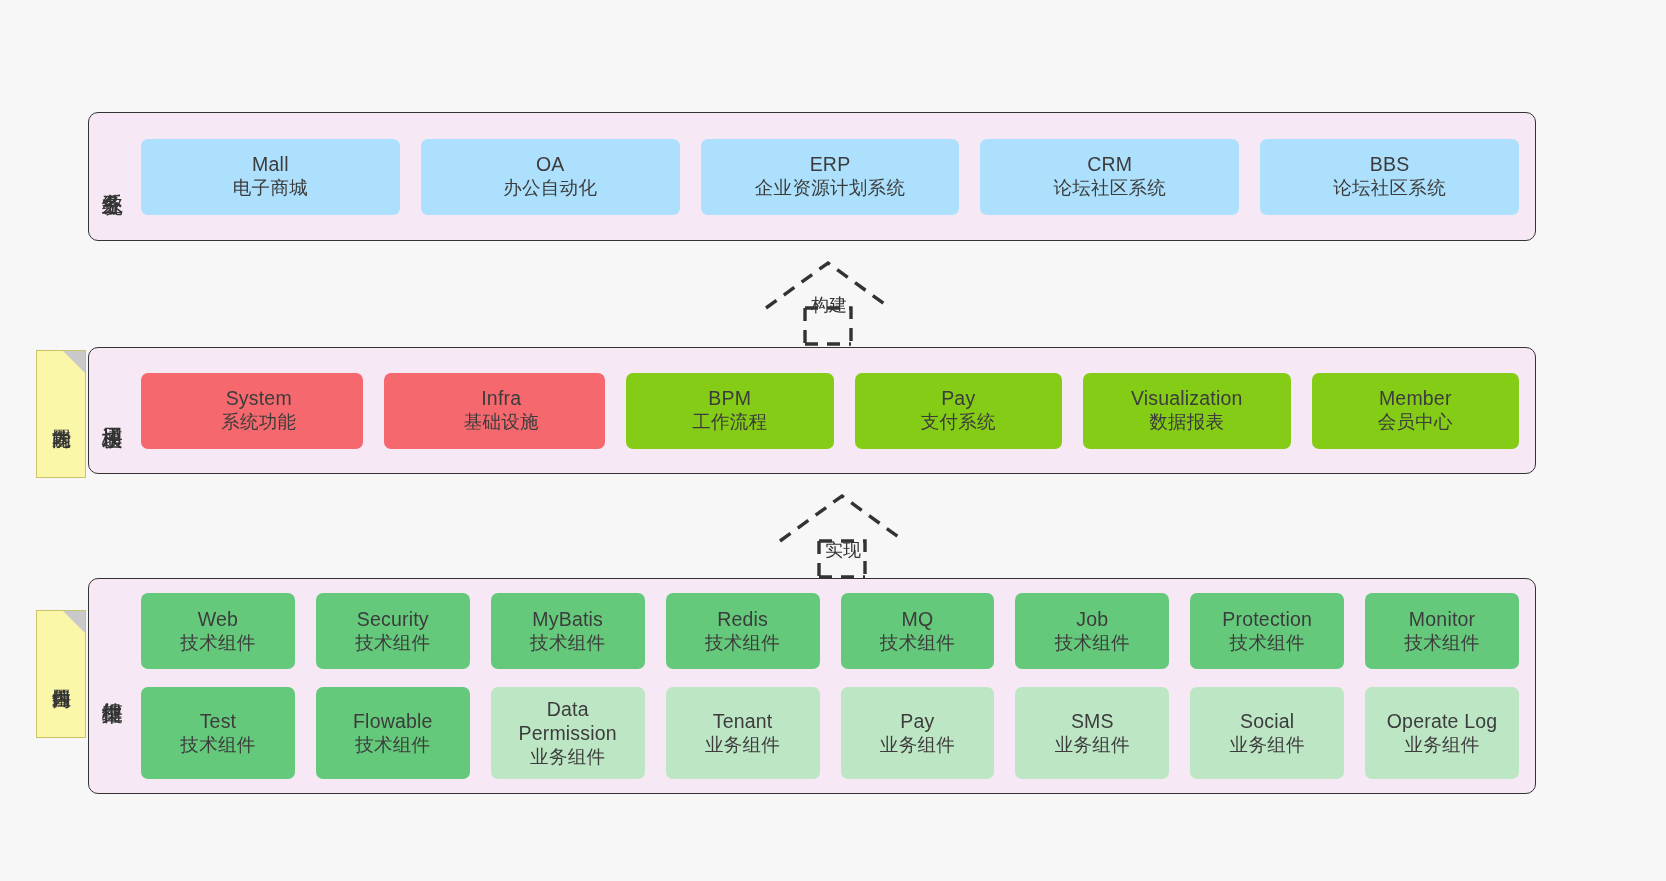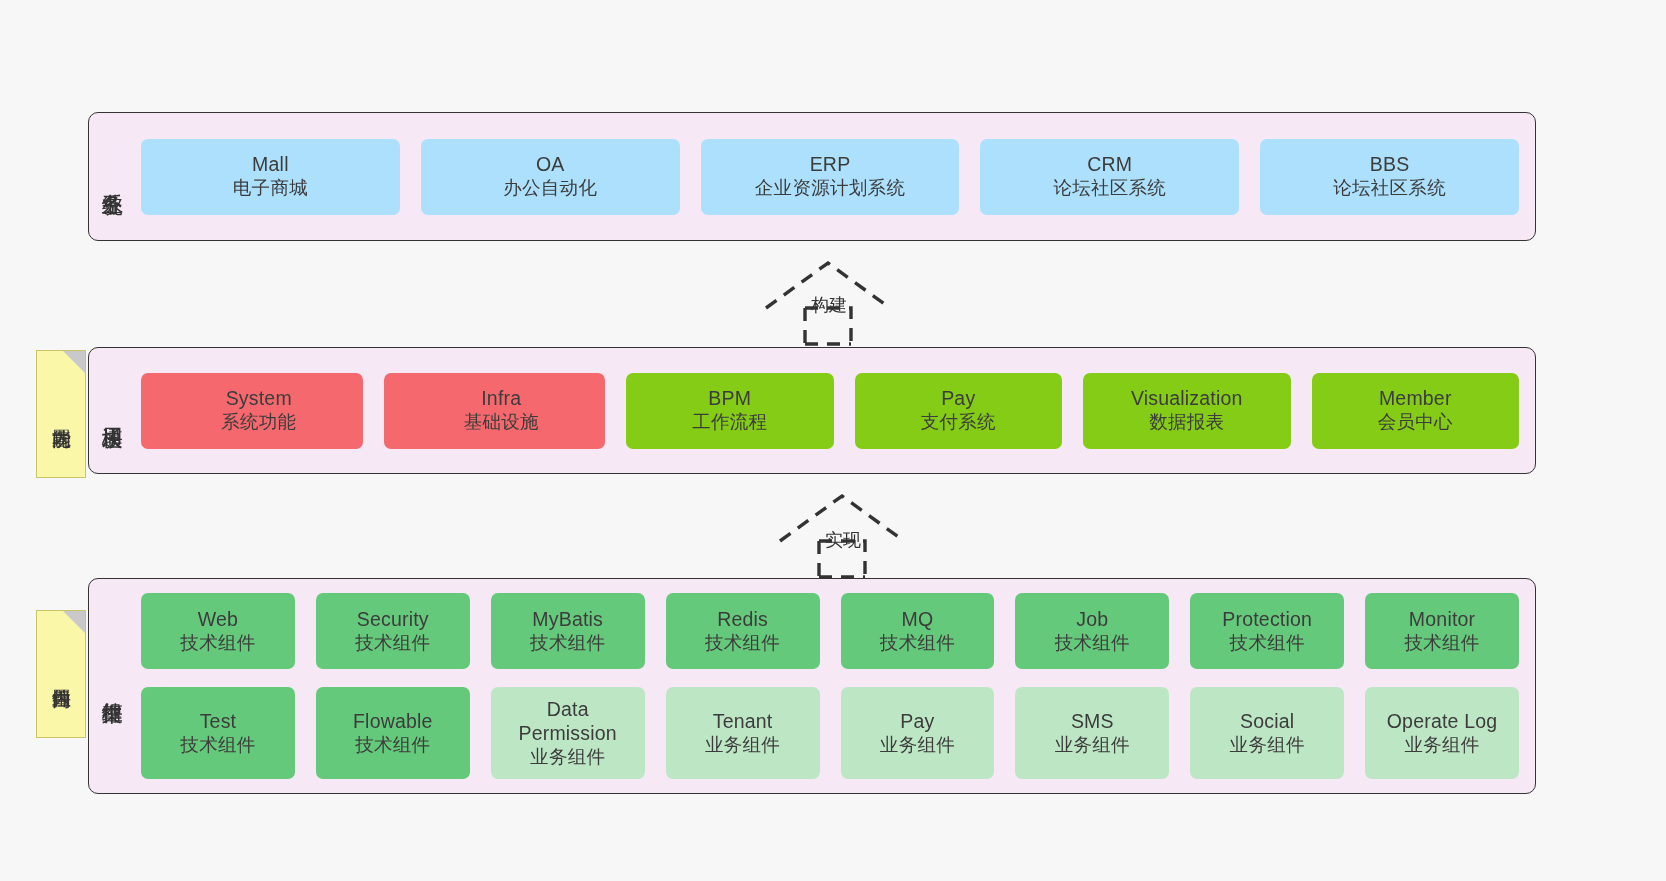--- a/index.html
+++ b/index.html
@@ -222,21 +222,21 @@
       </div>
     </div>
   </div>
 
   <div class="arrow" style="left:772px; top:492px; width:140px; height:85px;">
     <svg width="140" height="85" viewBox="0 0 140 85">
       <path d="M 8 49 L 70 4 L 132 49" fill="none" stroke="#333333" stroke-width="3.4" stroke-dasharray="13 9" stroke-linecap="butt"></path>
       <path d="M 47 49 L 93 49 L 93 85 M 47 49 L 47 85" fill="none" stroke="#333333" stroke-width="3.4" stroke-dasharray="13 9" stroke-linecap="butt"></path>
       <path d="M 47 85 L 93 85" fill="none" stroke="#333333" stroke-width="3.4" stroke-dasharray="13 9" stroke-linecap="butt"></path>
     </svg>
-    <span class="arrow-label" style="left:53px; top:36px;">实现</span>
+    <span class="arrow-label" style="left:53px; top:46px;">实现</span>
   </div>
 
   <div class="note" style="left:36px; top:610px; width:50px; height:128px;">
     <span class="fold"></span>
     <span>内置组件</span>
   </div>
 
   <div class="layer" id="layer-2" style="left:88px; top:578px; width:1448px; height:216px;">
     <div class="layer-title">框架组件</div>
     <div class="layer-body">

